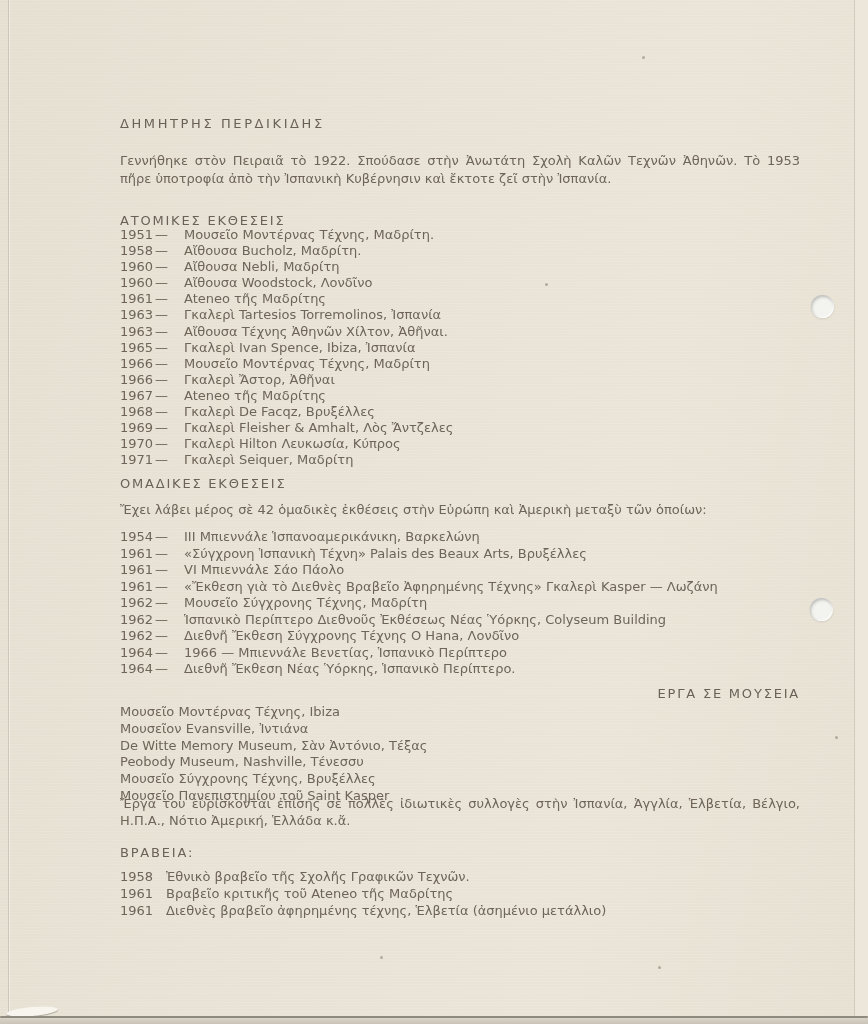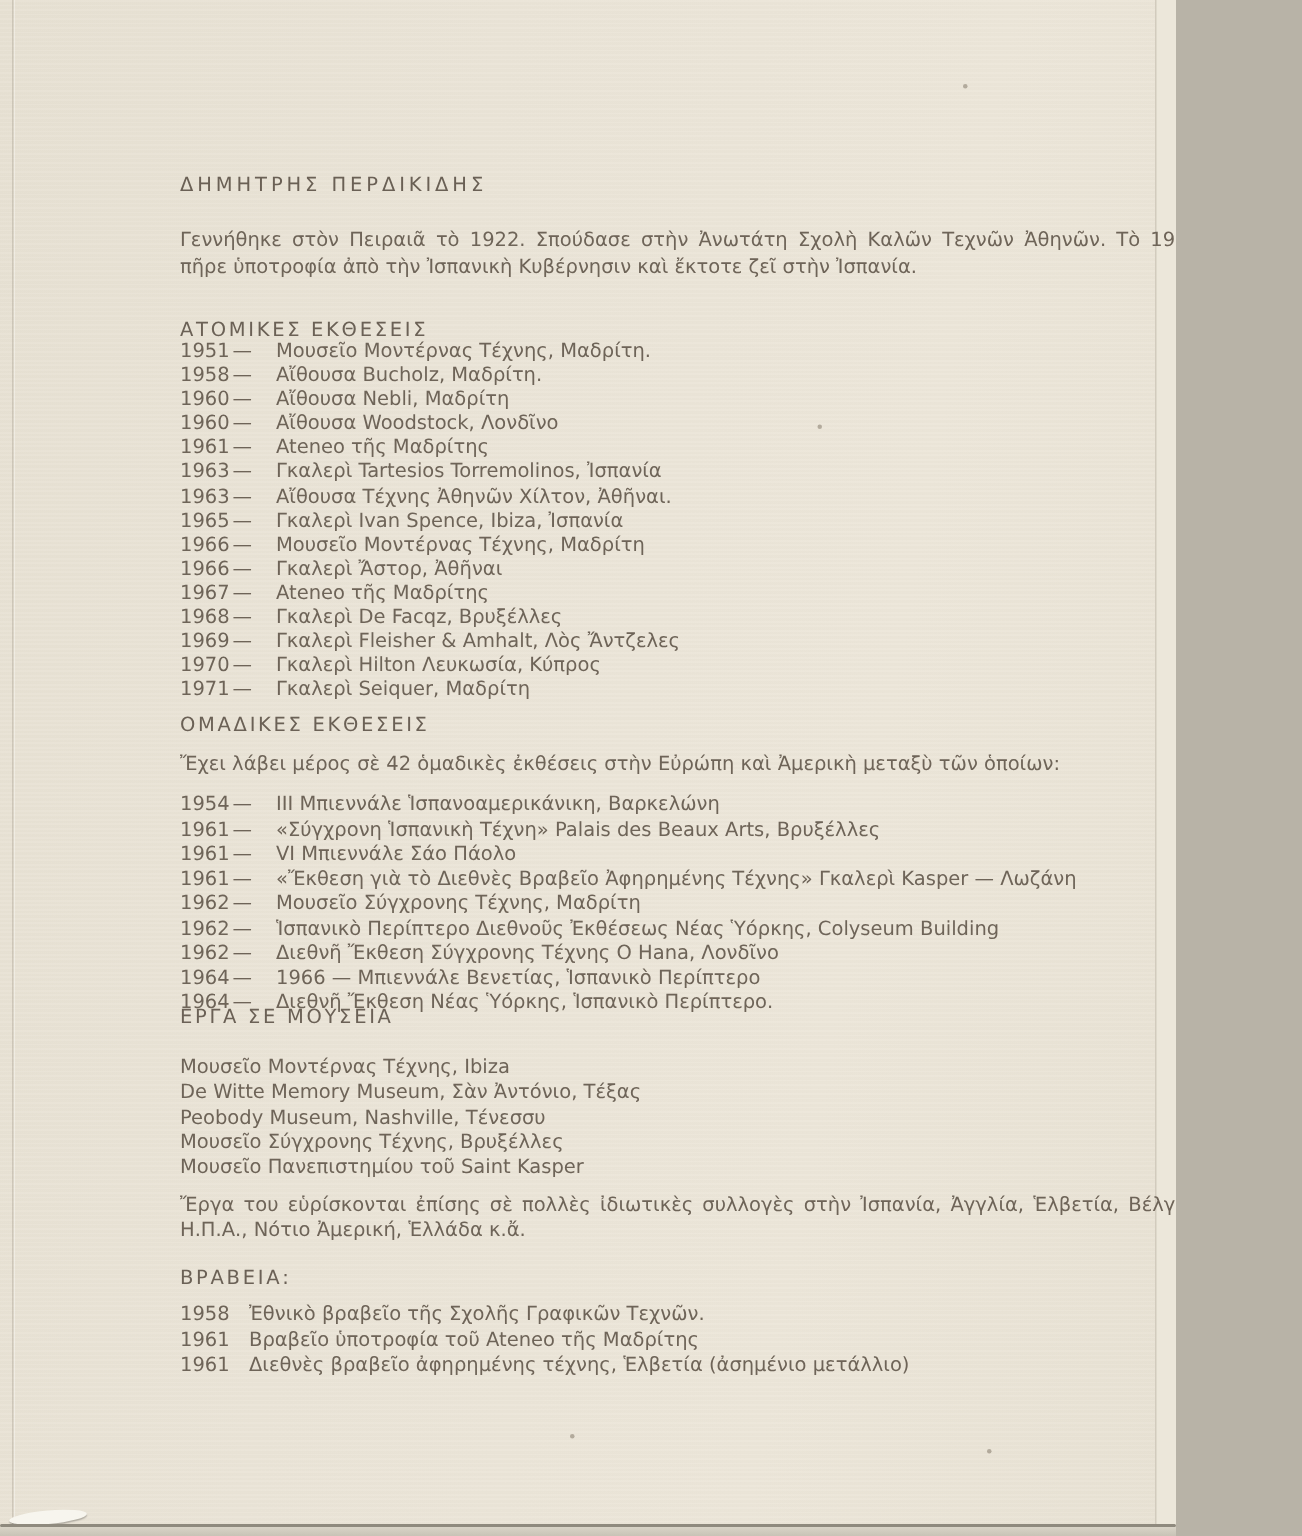--- a/index.html
+++ b/index.html
@@ -1,17 +1,17 @@
 <!DOCTYPE html>
 <html><head>
 <meta charset="utf-8">
 <style>
   html,body{margin:0;padding:0;background:#b8b3a7;}
   .scan{
-    position:relative; width:784px; height:1024px; overflow:hidden;
+    position:relative; width:868px; height:1024px; overflow:hidden;
     background:
       repeating-linear-gradient(0deg, rgba(255,255,255,0.045) 0 1px, rgba(0,0,0,0.008) 1px 3px),
       linear-gradient(100deg,#e7e1d3 0%,#eae4d7 35%,#ece6d9 70%,#e8e2d4 100%);
     font-family:"DejaVu Sans", sans-serif;
   }
   .crease-left{position:absolute;left:8px;top:0;width:1px;height:1017px;
     background:rgba(140,130,115,0.28); box-shadow:1px 0 0 rgba(255,255,255,0.35);}
   .edge-right-strip{position:absolute;top:0;right:0;width:13px;height:1017px;
     background:#ece7da;border-left:1px solid rgba(150,140,122,0.30);}
   .edge-bottom-line{position:absolute;left:0;right:0;top:1016px;height:2px;
@@ -27,21 +27,21 @@
   .hole-2{left:810px;top:598px;}
   .speck{position:absolute;width:3px;height:3px;border-radius:50%;background:rgba(110,100,85,0.45);}
 
   .content{position:absolute;left:120px;top:0;width:680px;color:#6e6458;font-size:13px;}
   .content > div, .content > p{position:absolute;left:0;width:680px;margin:0;}
   .page-title{top:116px;letter-spacing:2.6px;color:#6a6055;}
   .bio{top:152px;line-height:17.6px;text-align:justify;}
   .heading{letter-spacing:1.8px;color:#6b6156;}
   .h-solo{top:213px;}
   .h-group{top:476px;}
-  .h-museums{top:671px;}
+  .h-museums{top:686px;text-align:right;}
   .h-awards{top:845px;}
   .intro{top:502px;}
   .list{left:0;position:absolute;width:680px;}
   .list-solo{top:227px;line-height:16.1px;}
   .list-group{top:529px;line-height:16.5px;}
   .list-museums{top:704px;line-height:16.8px;}
   .list-awards{top:869px;line-height:16.9px;}
   .note{top:796px;line-height:16.9px;text-align:justify;}
   .row{display:flex;}
   .row .year{flex:0 0 35px;}
@@ -197,20 +197,23 @@
           <span class="text">Διεθνῆ Ἔκθεση Νέας Ὑόρκης, Ἱσπανικὸ Περίπτερο.</span>
         </div>
       </div>
 
     <div class="heading h-museums">ΕΡΓΑ ΣΕ ΜΟΥΣΕΙΑ</div>
     <div class="list list-museums">
         <div class="row">
           <span class="text">Μουσεῖο Μοντέρνας Τέχνης, Ibiza</span>
         </div>
         <div class="row">
+          <span class="text">Μουσεῖον Evansville, Ἰντιάνα</span>
+        </div>
+        <div class="row">
           <span class="text">De Witte Memory Museum, Σὰν Ἀντόνιο, Τέξας</span>
         </div>
         <div class="row">
           <span class="text">Peobody Museum, Nashville, Τένεσσυ</span>
         </div>
         <div class="row">
           <span class="text">Μουσεῖο Σύγχρονης Τέχνης, Βρυξέλλες</span>
         </div>
         <div class="row">
           <span class="text">Μουσεῖο Πανεπιστημίου τοῦ Saint Kasper</span>
@@ -221,21 +224,21 @@
     <div class="heading h-awards">ΒΡΑΒΕΙΑ:</div>
     <div class="list list-awards">
         <div class="row">
           <span class="year">1958</span>
           <span class="sep"></span>
           <span class="text">Ἐθνικὸ βραβεῖο τῆς Σχολῆς Γραφικῶν Τεχνῶν.</span>
         </div>
         <div class="row">
           <span class="year">1961</span>
           <span class="sep"></span>
-          <span class="text">Βραβεῖο ὑποτροφία τοῦ Ateneo τῆς Μαδρίτης</span>
+          <span class="text">Βραβεῖο κριτικῆς τοῦ Ateneo τῆς Μαδρίτης</span>
         </div>
         <div class="row">
           <span class="year">1961</span>
           <span class="sep"></span>
           <span class="text">Διεθνὲς βραβεῖο ἀφηρημένης τέχνης, Ἑλβετία (ἀσημένιο μετάλλιο)</span>
         </div>
       </div>
   </div>
 
   <div class="tear"></div>

